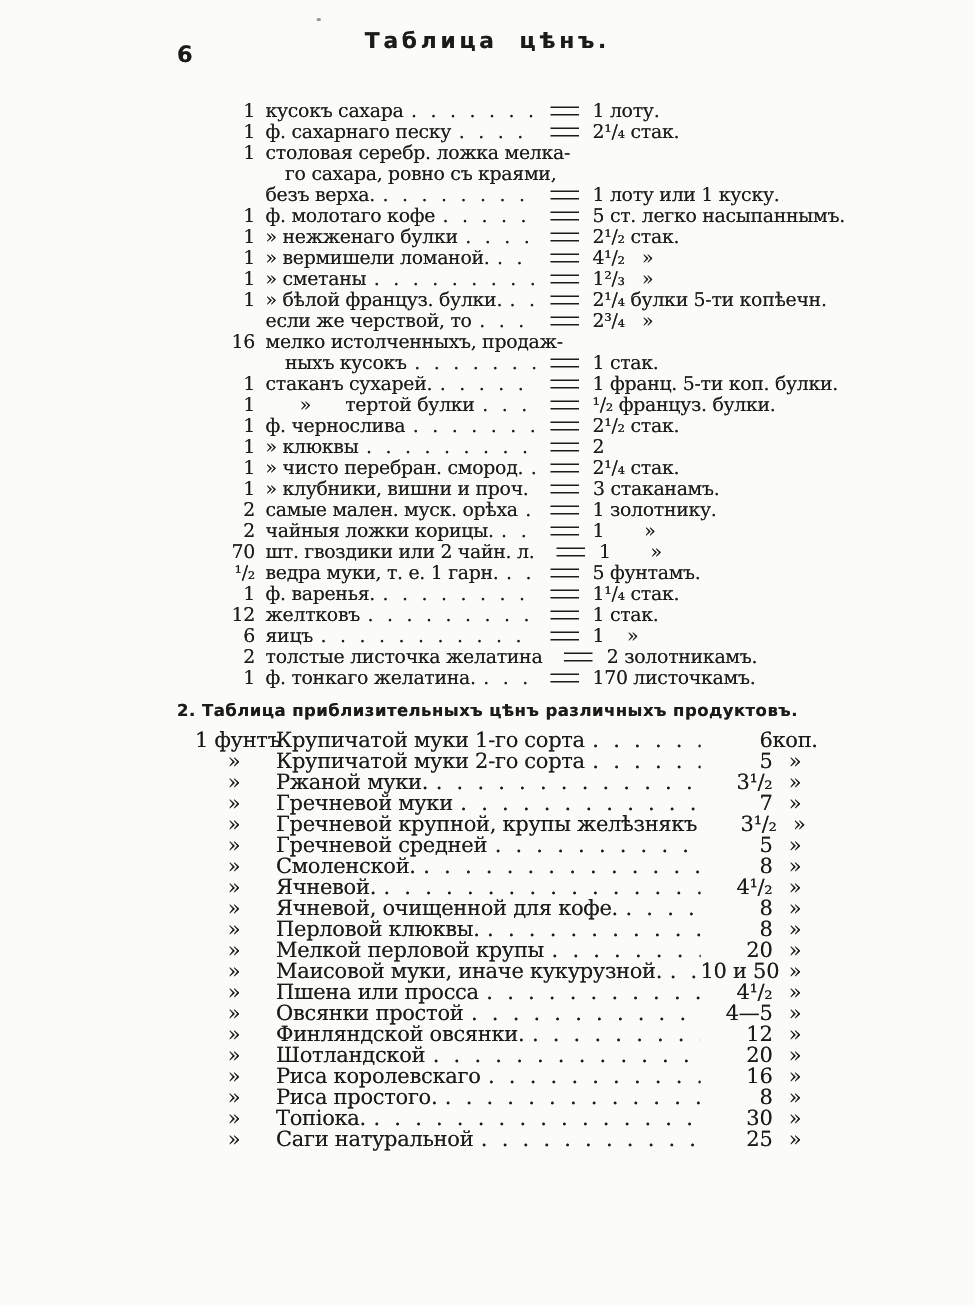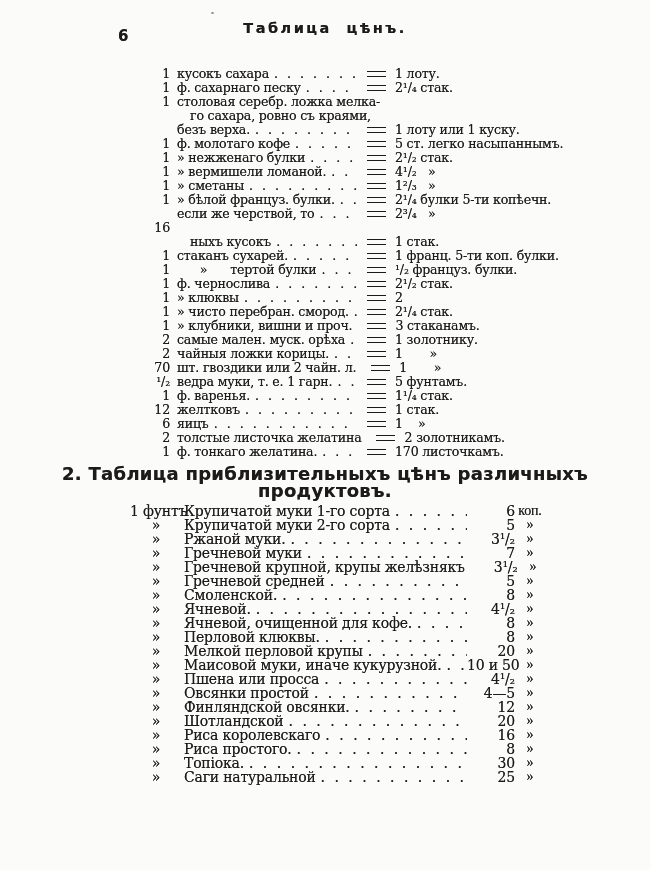--- a/index.html
+++ b/index.html
@@ -32,30 +32,30 @@
     letter-spacing:1.5px;word-spacing:2px;
   }
   .row.noval .leader::after{content:"";}
   .eqc{flex:none;width:38px;align-self:center;display:flex;justify-content:center;}
   .row.noval .eqc{visibility:hidden;}
   .eqbar{display:block;width:19px;height:5.5px;border-top:1.7px solid #1c1b19;border-bottom:1.7px solid #1c1b19;box-sizing:border-box;}
   .val{flex:none;width:150px;white-space:pre;overflow:visible;}
   
   .s2head{
     margin-top:6px;text-align:center;
-    font-family:"DejaVu Sans",sans-serif;font-weight:bold;font-size:18px;
+    font-family:"DejaVu Sans",sans-serif;font-weight:bold;font-size:11px;
     letter-spacing:.3px;line-height:17px;
   }
   
   .tbl2{margin:5px 105px 0 130px;}
   .row2{display:flex;align-items:flex-end;height:14px;line-height:14px;font-size:14px;letter-spacing:-0.2px;}
   .q2{flex:none;width:52px;text-align:center;white-space:pre;}
   .t2{flex:none;white-space:pre;padding-left:2px;}
   .price{flex:none;width:48px;text-align:right;white-space:pre;}
-  .unit{flex:none;width:30px;text-align:center;white-space:pre;font-family:Liberation Serif, serif;}
+  .unit{flex:none;width:30px;text-align:center;white-space:pre;}
 </style>
 </head>
 <body>
 
 <div class="page">
   <div class="speck"></div>
 
   <div class="pagehead">
     <span class="pnum">6</span>
     <div class="rtitle">Таблица цѣнъ.</div>
@@ -167,20 +167,21 @@
     <span class="t">если же черствой, то</span>
     <span class="leader"></span>
     <span class="eqc">
           <i class="eqbar"></i>
         </span>
     <span class="val">2³/₄   »</span>
   </div>
 
   <div class="row noval">
     <span class="q">16</span>
+    <span class="t">мелко истолченныхъ, продаж-</span>
     <span class="leader"></span>
     <span class="eqc">
           <i class="eqbar"></i>
         </span>
     <span class="val"></span>
   </div>
 
   <div class="row ind">
     <span class="q"></span>
     <span class="t">ныхъ кусокъ</span>

